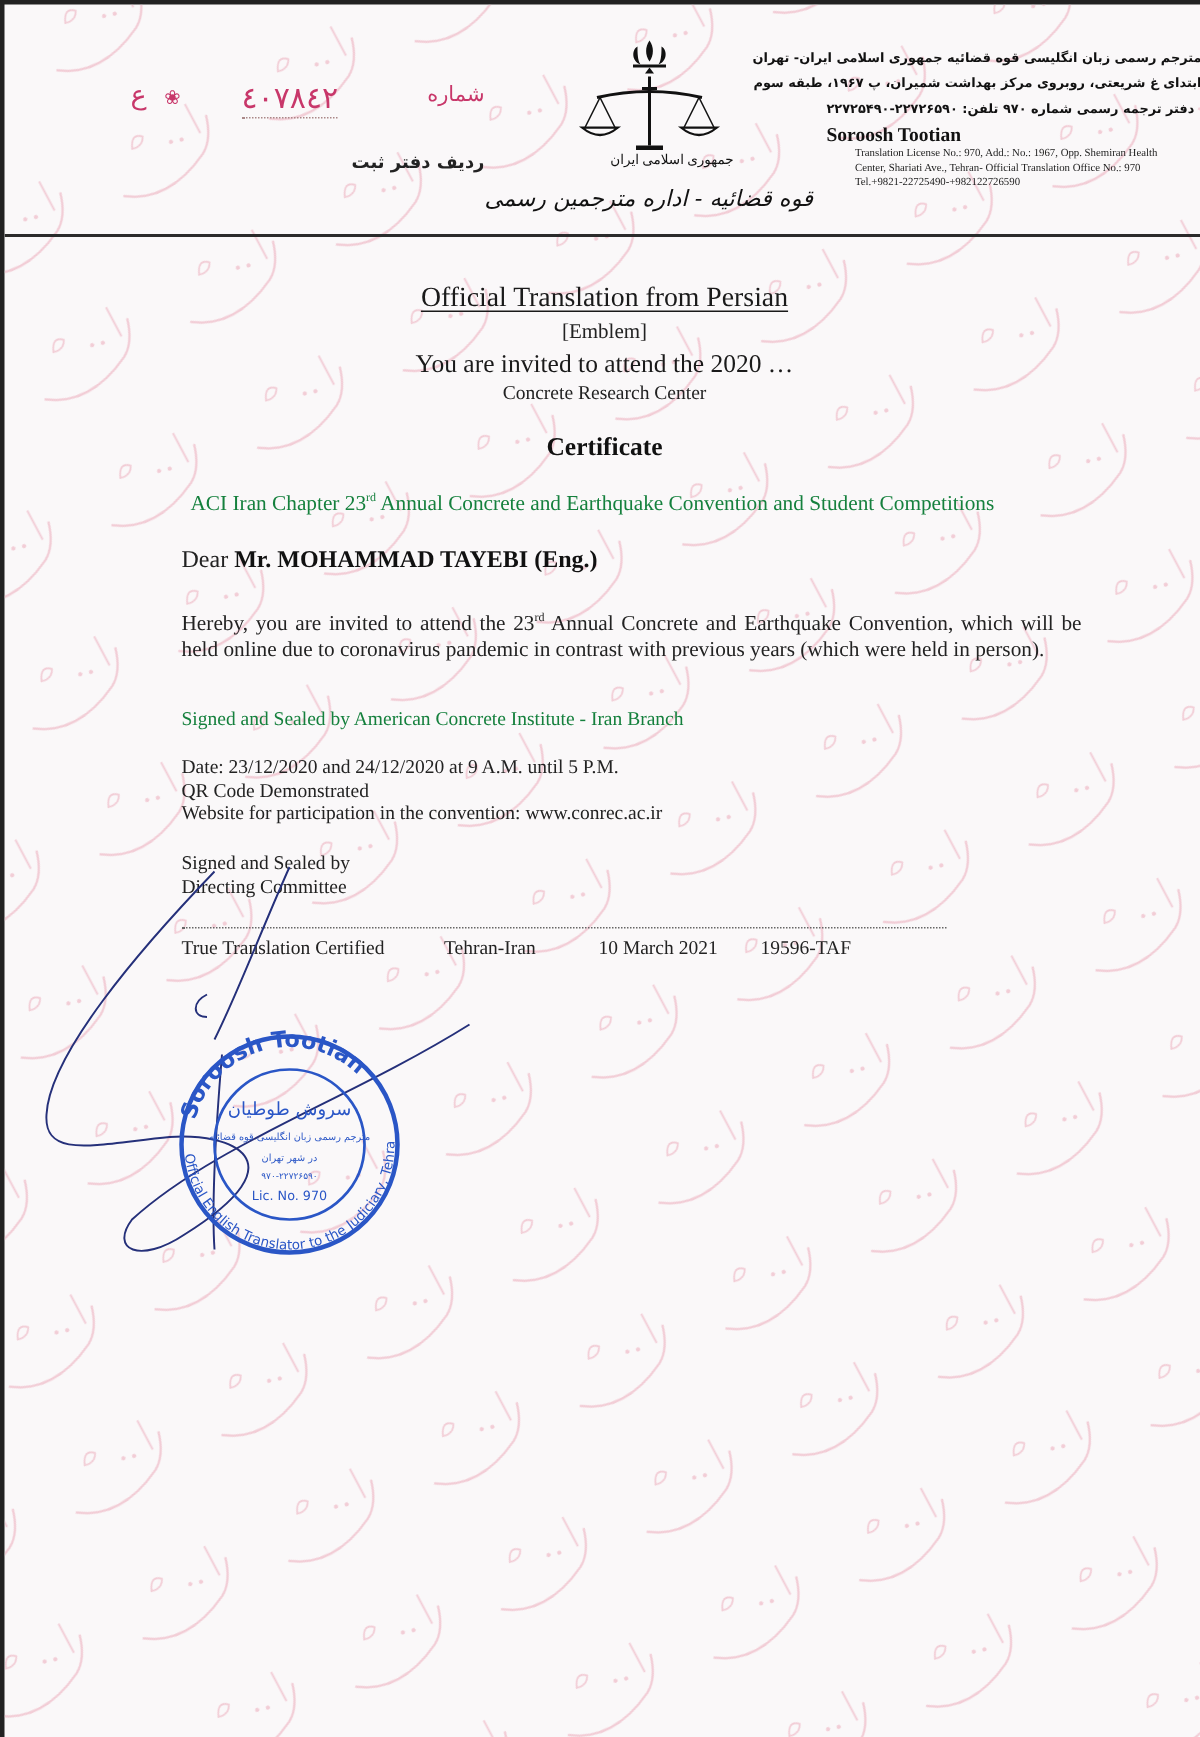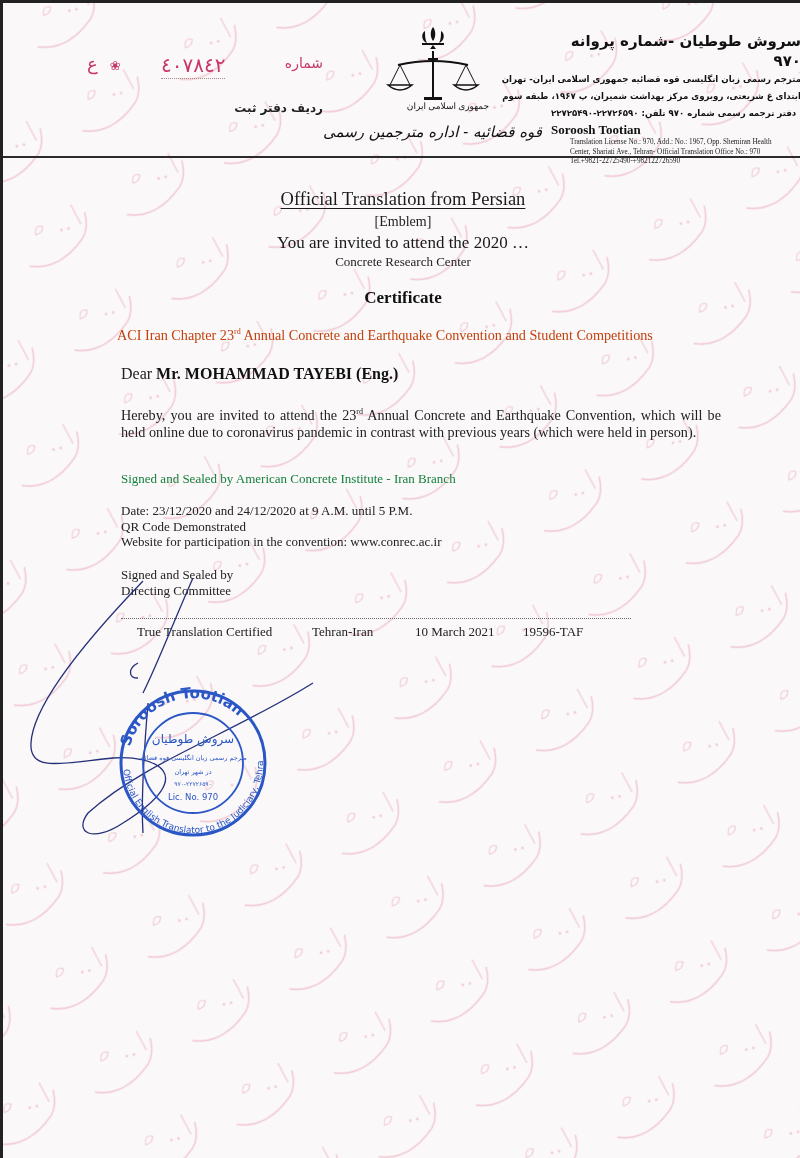--- a/index.html
+++ b/index.html
@@ -33,31 +33,31 @@
     .tr-fa-title { direction: rtl; text-align: right; font-family: "DejaVu Sans", sans-serif; font-size: 15px; font-weight: bold; color: #111; line-height: 20px; }
     .tr-fa-line { direction: rtl; text-align: left; font-family: "DejaVu Sans", sans-serif; font-size: 8.6px; font-weight: bold; color: #111; line-height: 17px; white-space: nowrap; }
     .tr-en-name { font-family: "Liberation Serif", serif; font-size: 13px; font-weight: bold; color: #111; line-height: 16px; margin-top: 0px; }
     .tr-en-line { font-family: "Liberation Serif", serif; font-size: 7.2px; color: #222; line-height: 9.5px; white-space: nowrap; margin-left: 19px; }
     .doc-title { position: absolute; left: 0; width: 800px; top: 186px; text-align: center; font-size: 18.5px; text-decoration: underline; text-underline-offset: 3px; color: #1a1a1a; }
     .doc-emblem { position: absolute; left: 0; width: 800px; top: 211px; text-align: center; font-size: 14px; color: #222; }
     .doc-invite { position: absolute; left: 0; width: 800px; top: 230px; text-align: center; font-size: 17px; color: #1a1a1a; }
     .doc-center { position: absolute; left: 0; width: 800px; top: 251px; text-align: center; font-size: 13px; color: #222; }
     .doc-cert { position: absolute; left: 0; width: 800px; top: 285px; text-align: center; font-size: 17px; font-weight: bold; color: #111; }
 
-    .event-line { position: absolute; left: 114px; top: 324px; font-size: 14.2px; color: #c2410c; white-space: nowrap; }
+    .event-line { position: absolute; left: 124px; top: 324px; font-size: 14.2px; color: #15803d; white-space: nowrap; }
     .event-line sup, .para sup { font-size: 8px; vertical-align: 6px; }
     .dear-line { position: absolute; left: 118px; top: 362px; font-size: 16px; color: #222; white-space: nowrap; }
     .dear-line b { font-weight: bold; color: #111; }
     .para { position: absolute; left: 118px; top: 400px; width: 600px; font-size: 14.2px; line-height: 17px; color: #222; text-align: justify; }
     .signed1 { position: absolute; left: 118px; top: 468px; font-size: 13px; color: #15803d; }
     .date-block { position: absolute; left: 118px; top: 500px; font-size: 13px; line-height: 15.5px; color: #222; }
     .signed2 { position: absolute; left: 118px; top: 564px; font-size: 13px; line-height: 15.5px; color: #222; }
 
     .dotted { position: absolute; left: 118px; top: 615px; width: 510px; border-top: 1.5px dotted #666; }
-    .footer-row { position: absolute; top: 621px; font-size: 13px; color: #222; white-space: nowrap; margin-left: 16px; }
+    .footer-row { position: absolute; top: 621px; font-size: 13px; color: #222; white-space: nowrap; }
     .f1 { left: 118px; } .f2 { left: 293px; } .f3 { left: 396px; } .f4 { left: 504px; }
 
     .stamp-layer { position: absolute; left: 0; top: 560px; width: 340px; height: 360px; pointer-events: none; }
   </style>
 </head>
 <body>
 
 <div class="page">
 
   <svg class="watermark" width="800" height="1158" xmlns="http://www.w3.org/2000/svg">
@@ -106,21 +106,20 @@
       <line x1="88" y1="40" x2="78" y2="60" stroke="#111" stroke-width="1"></line>
       <line x1="88" y1="40" x2="98" y2="60" stroke="#111" stroke-width="1"></line>
       <path d="M76 60 q12 10 24 0 z" fill="none" stroke="#111" stroke-width="1.5"></path>
       <rect x="46" y="72" width="18" height="3" fill="#111"></rect>
     </svg>
     <div class="emblem-sub">جمهوری اسلامی ایران</div>
     <div class="emblem-title">قوه قضائیه - اداره مترجمین رسمی</div>
   </div>
 
   <div class="translator-block">
-    <div class="tr-fa-title">سروش طوطیان -شماره پروانه ۹۷۰</div>
     <div class="tr-fa-line">مترجم رسمی زبان انگلیسی قوه قضائیه جمهوری اسلامی ایران- تهران</div>
     <div class="tr-fa-line">ابتدای غ شریعتی، روبروی مرکز بهداشت شمیران، پ ۱۹۶۷، طبقه سوم</div>
     <div class="tr-fa-line">دفتر ترجمه رسمی شماره ۹۷۰ تلفن: ۲۲۷۲۶۵۹۰-۲۲۷۲۵۴۹۰</div>
     <div class="tr-en-name">Soroosh Tootian</div>
     <div class="tr-en-line">Translation License No.: 970, Add.: No.: 1967, Opp. Shemiran Health</div>
     <div class="tr-en-line">Center, Shariati Ave., Tehran- Official Translation Office No.: 970</div>
     <div class="tr-en-line">Tel.+9821-22725490-+982122726590</div>
   </div>
 
   <div class="header-sep"></div>

